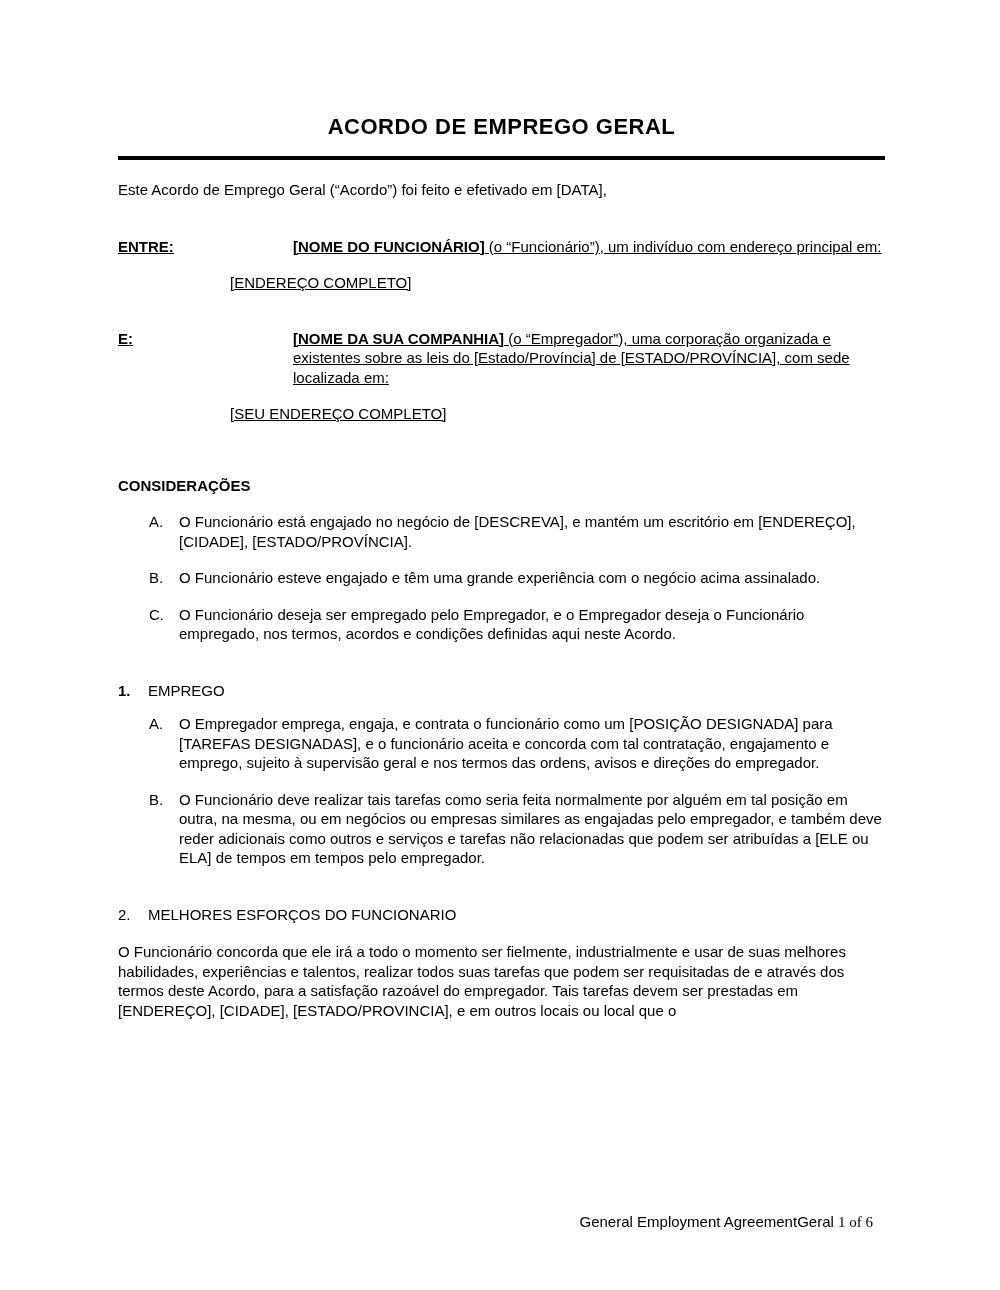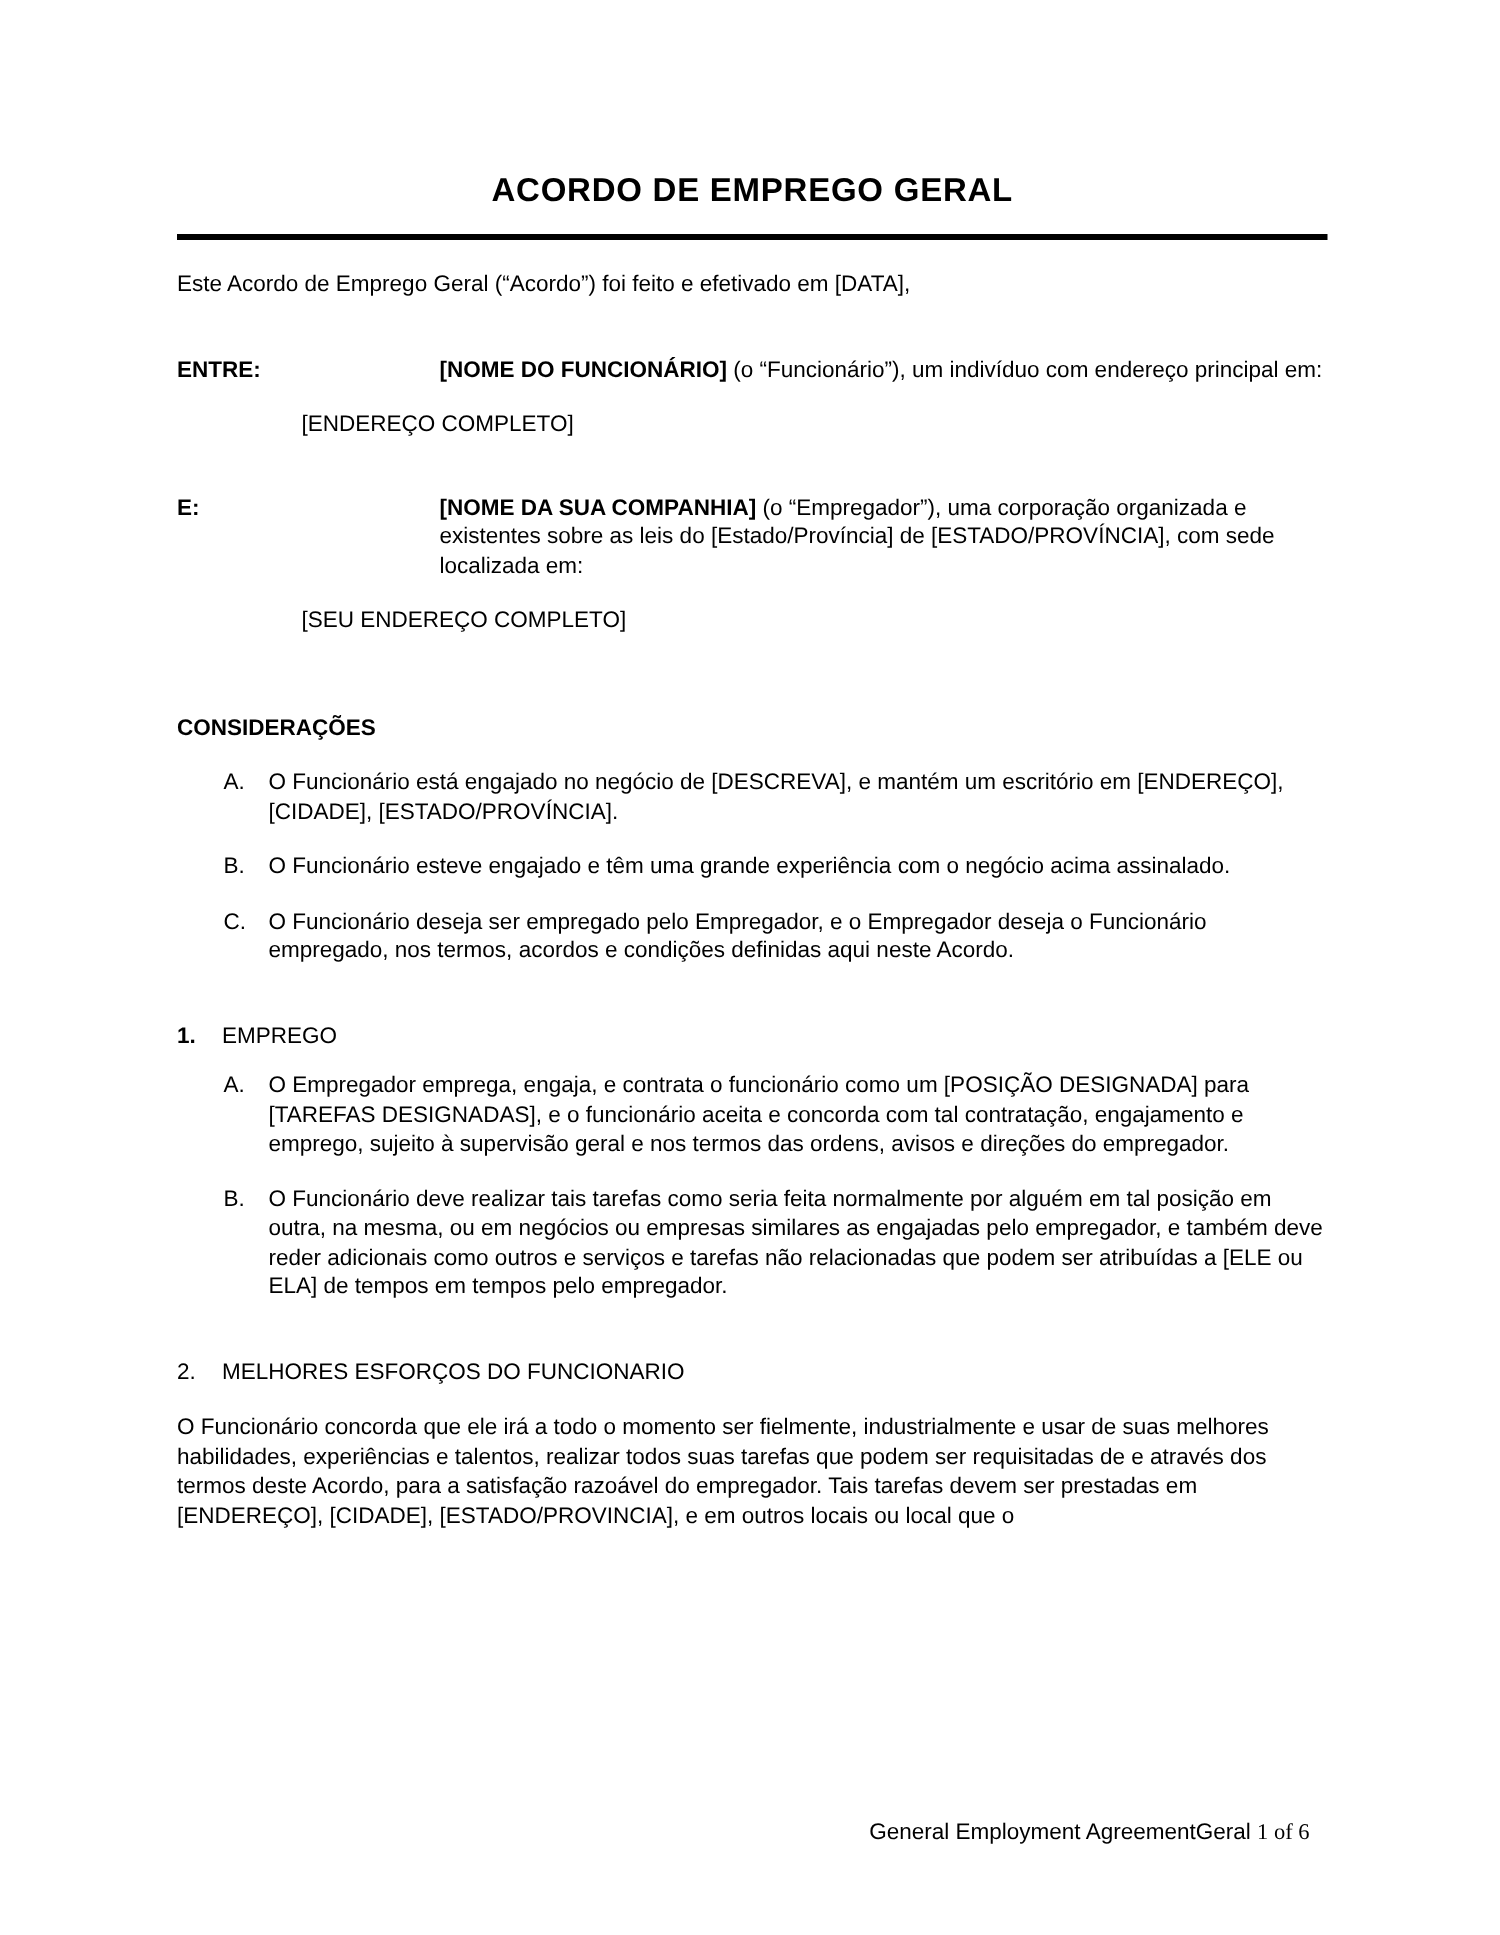--- a/index.html
+++ b/index.html
@@ -35,40 +35,41 @@
   .title-rule {
     height: 4px;
     background: #000000;
     margin-top: 14px;
   }
   .intro {
     margin-top: 20px;
   }
   .parties {
     margin-top: 37px;
+    text-decoration: underline;
   }
   .party + .party {
     margin-top: 36px;
   }
   .party-row {
     display: flex;
   }
   .party-label {
     width: 175px;
     flex: 0 0 175px;
     font-weight: bold;
   }
   .party-text {
     flex: 1;
   }
   .party-name {
     font-weight: bold;
   }
   .party-address {
-    margin-left: 83px;
+    margin-left: 112px;
     margin-top: 17px;
   }
   .recitals-heading {
     margin-top: 52px;
     font-weight: bold;
   }
   .lettered-item {
     display: flex;
     margin-top: 17px;
   }

